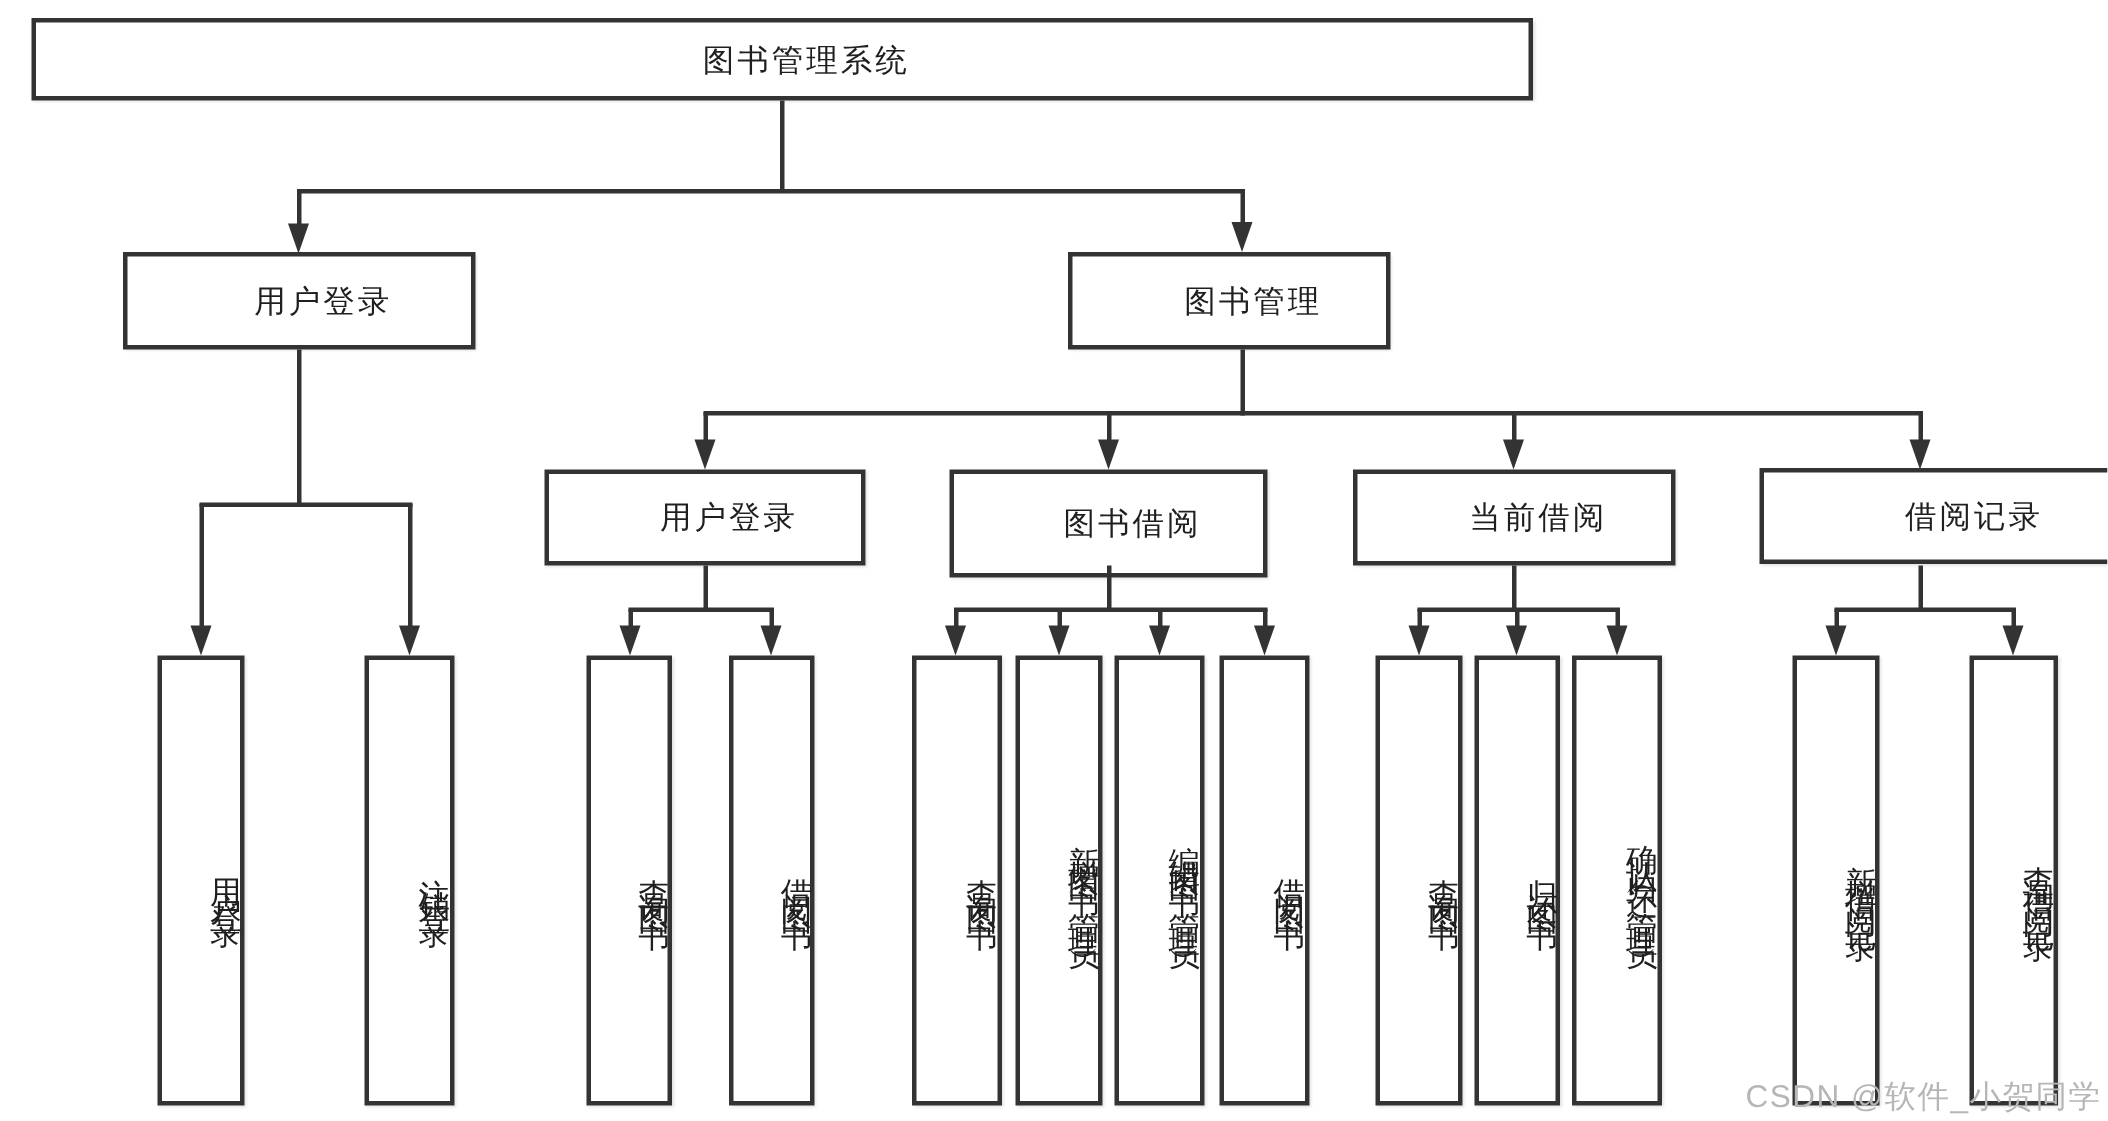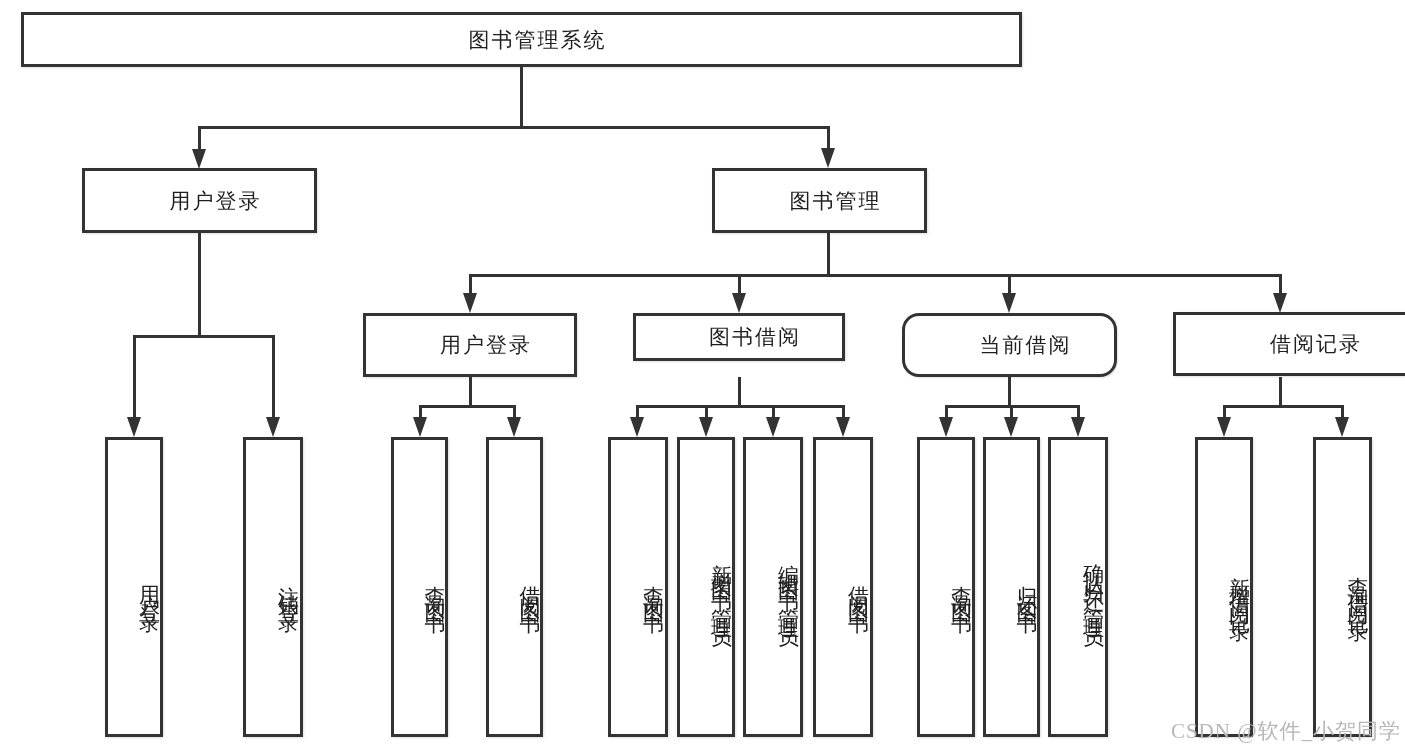--- a/index.html
+++ b/index.html
@@ -27,21 +27,21 @@
   }
   .vl{position:absolute;width:3px;background:var(--line);}
   .hl{position:absolute;height:3px;background:var(--line);}
   .arr{
     position:absolute;width:0;height:0;
     border-left:7px solid transparent;border-right:7px solid transparent;
     border-top:20px solid var(--line);
   }
   #watermark{
     position:absolute;right:4px;bottom:2px;font-size:21px;color:var(--wm);
-    white-space:nowrap;z-index:5;letter-spacing:1px;font-family:Liberation Serif, serif;
+    white-space:nowrap;z-index:5;letter-spacing:1px;
   }
 </style>
 </head>
 <body>
 
 <div id="stage">
 
   <div class="box" style="left:21px;top:12px;width:1001px;height:55px;">
     <span class="hlabel">图书管理系统</span>
   </div>
@@ -51,25 +51,25 @@
   </div>
 
   <div class="box" style="left:712px;top:168px;width:215px;height:65px;">
     <span class="hlabel">图书管理</span>
   </div>
 
   <div class="box" style="left:363px;top:313px;width:214px;height:64px;">
     <span class="hlabel">用户登录</span>
   </div>
 
-  <div class="box" style="left:633px;top:313px;width:212px;height:48px;">
+  <div class="box" style="left:633px;top:313px;width:212px;height:72px;">
     <span class="hlabel">图书借阅</span>
   </div>
 
-  <div class="box" style="left:902px;top:313px;width:215px;height:64px;border-radius:17px;">
+  <div class="box" style="left:902px;top:313px;width:215px;height:64px;">
     <span class="hlabel">当前借阅</span>
   </div>
 
   <div class="box" style="left:1173px;top:312px;width:254px;height:64px;">
     <span class="hlabel">借阅记录</span>
   </div>
 
   <div class="box" style="left:105px;top:437px;width:58px;height:300px;">
     <span class="vtext">用户登录</span>
   </div>

